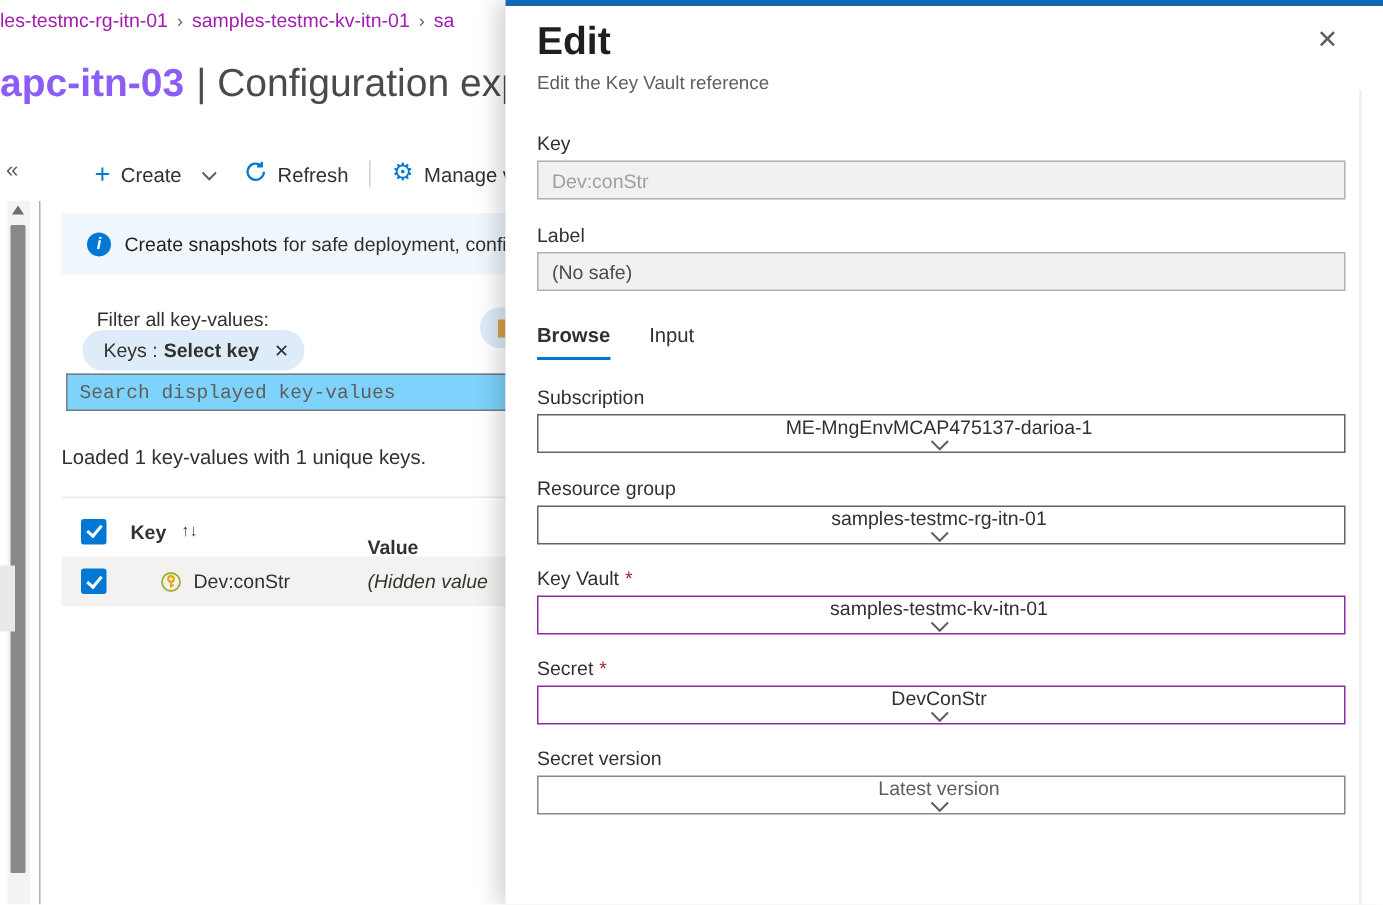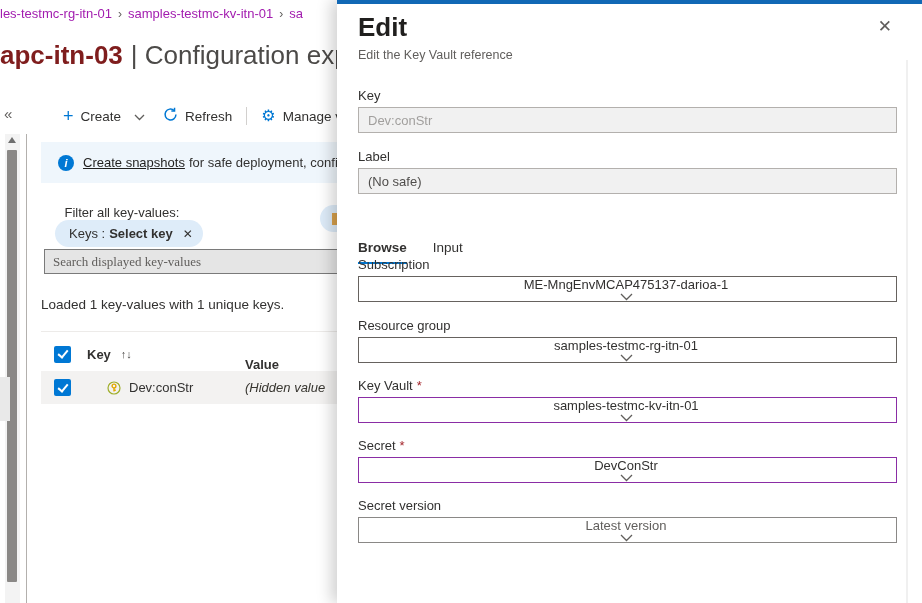--- a/index.html
+++ b/index.html
@@ -6,21 +6,21 @@
   html,body { width:922px; height:603px; overflow:hidden; background:#fff;
     font-family:"Liberation Sans", sans-serif; color:#323130; }
   #stage { position:relative; width:922px; height:603px; background:#fff; }
 
   
   #left { position:absolute; left:0; top:0; width:337px; height:603px; overflow:hidden; background:#fff; }
   .breadcrumb { position:absolute; left:0; top:6px; width:400px; font-size:13px; white-space:nowrap; }
   .breadcrumb a { color:#a21caf; text-decoration:none; cursor:pointer; }
   .crumb-sep { color:#605e5c; margin:0 6px; font-size:12px; }
   .page-title { position:absolute; left:0; top:40px; width:500px; font-size:26px; white-space:nowrap; }
-  .page-title .name { font-weight:700; color:#7f1d1d; }
+  .page-title .name { font-weight:700; color:#8b5cf6; }
   .page-title .section { font-weight:400; color:#4c4a48; margin-left:8px; }
 
   .collapse-btn { position:absolute; left:4px; top:105px; font-size:15px; color:#605e5c; cursor:pointer; }
 
   .toolbar { position:absolute; left:63px; top:103px; height:26px; display:flex; align-items:center; white-space:nowrap; font-size:13.5px; }
   .tb-item { display:flex; align-items:center; gap:7px; cursor:pointer; color:#323130; }
   .tb-plus { color:#0078d4; font-size:18px; font-weight:400; line-height:1; }
   .tb-chev { margin-left:6px; }
   .tb-sep { width:1px; height:18px; background:#d2d0ce; margin:0 14px; }
   .gear { color:#0078d4; font-size:16px; line-height:1; }
@@ -31,33 +31,33 @@
   .v-scroll .arrow { position:absolute; left:3px; top:3px; width:0; height:0;
      border-left:4px solid transparent; border-right:4px solid transparent; border-bottom:6px solid #6f6f6f; }
   .v-scroll .thumb { position:absolute; left:2px; top:16px; width:10px; height:432px; background:#8a8886; border-radius:1px; }
   .body-edge { position:absolute; left:26px; top:134px; width:1px; height:469px; background:#b3b0ad; }
   .side-peek { position:absolute; left:0; top:377px; width:10px; height:44px; background:#e9e9e9; }
 
   .banner { position:absolute; left:41px; top:142px; width:330px; height:41px; background:#eff6fc;
      display:flex; align-items:center; padding-left:17px; font-size:13px; }
   .info-ic { width:16px; height:16px; border-radius:50%; background:#0078d4; color:#fff; font-size:11px; font-weight:700;
      display:flex; align-items:center; justify-content:center; margin-right:9px; flex:0 0 16px; font-style:italic; }
-  .banner a { color:#201f1e; text-decoration:underline; cursor:pointer; margin-right:4px; white-space:nowrap; }
+  .banner a { color:#201f1e; cursor:pointer; margin-right:4px; white-space:nowrap; }
   .banner .rest { white-space:nowrap; }
 
   .filter-row { position:absolute; left:41px; top:205px; display:flex; align-items:center; font-size:13px; white-space:nowrap;flex-direction:column; }
   .pill { display:flex; align-items:center; background:#deecf9; border-radius:14px; height:27px; padding:0 10px 0 14px; margin-left:14px; cursor:pointer; }
   .pill .pv { font-weight:700; margin-left:4px; }
   .pill .px { margin-left:10px; color:#323130; font-size:12px; cursor:pointer; }
   .pill2 { position:absolute; left:320px; top:205px; width:40px; height:27px; background:#deecf9; border-radius:14px 0 0 14px;
      display:flex; align-items:center; padding-left:12px; }
   .pill2 .tag { width:5px; height:12px; background:#d8a14c; }
 
   .search-box { position:absolute; left:44px; top:249px; width:320px; height:25px; border:1px solid #7a7a7a;
-     font-size:13px; color:#605e5c; padding:0 8px; background:#e5e5e5; font-family:Liberation Serif, serif; }
+     font-size:13px; color:#605e5c; padding:0 8px; background:#7dd3fc; font-family:Liberation Mono, monospace; }
   .search-box::placeholder { color:#605e5c; opacity:1; }
 
   .loaded { position:absolute; left:41px; top:297px; font-size:13.5px; color:#323130; white-space:nowrap; }
 
   .table-top { position:absolute; left:41px; top:331px; width:300px; height:1px; background:#edebe9; }
   .thead { position:absolute; left:41px; top:340px; width:300px; height:28px; display:flex; align-items:center; font-size:13px; font-weight:700; }
   .trow  { position:absolute; left:41px; top:371px; width:300px; height:33px; display:flex; align-items:center;
      background:#f3f2f1; font-size:13px; cursor:pointer; }
   .cb { width:17px; height:17px; background:#0078d4; border-radius:2px; position:relative; margin-left:13px; cursor:pointer; flex:0 0 17px; }
   .cb::after { content:""; position:absolute; left:5.5px; top:2.5px; width:4px; height:8px;
@@ -77,21 +77,21 @@
   .p-close { position:absolute; right:30px; top:18px; font-size:17px; color:#605e5c; cursor:pointer; line-height:1; }
   .p-scroll-edge { position:absolute; right:14px; top:60px; bottom:0; width:2px; background:#f0f0f0; }
 
   .f-label { position:absolute; left:21px; font-size:13px; color:#323130; }
   .req { color:#a4262c; margin-left:4px; }
   .f-input { position:absolute; left:21px; width:539px; height:26px; border:1px solid #b3b0ad; background:#f1f1f1;
      font-size:13px; display:flex; align-items:center; padding:0 9px; }
   .f-input.ghost { color:#a19f9d; }
   .f-input.dim { color:#4f4d4b; }
 
-  .tabs { position:absolute; left:21px; top:216px; display:flex; gap:26px; font-size:13.5px;margin-top:24px; }
+  .tabs { position:absolute; left:21px; top:216px; display:flex; gap:26px; font-size:13.5px; }
   .tab { padding-bottom:7px; cursor:pointer; color:#323130; }
   .tab.active { font-weight:700; border-bottom:2px solid #0078d4; }
 
   .dd { position:absolute; left:21px; width:539px; height:26px; border:1px solid #66625e; background:#fff;
      font-size:13px; color:#323130; display:flex; align-items:center; justify-content:space-between;
      padding:0 12px 0 9px; cursor:pointer;flex-direction:column; }
   .dd.purple { border:1.5px solid #8a2da5; }
   .dd.muted { border:1px solid #8a8886; color:#605e5c; }
   .dd svg { flex:0 0 auto; }
 </style>

